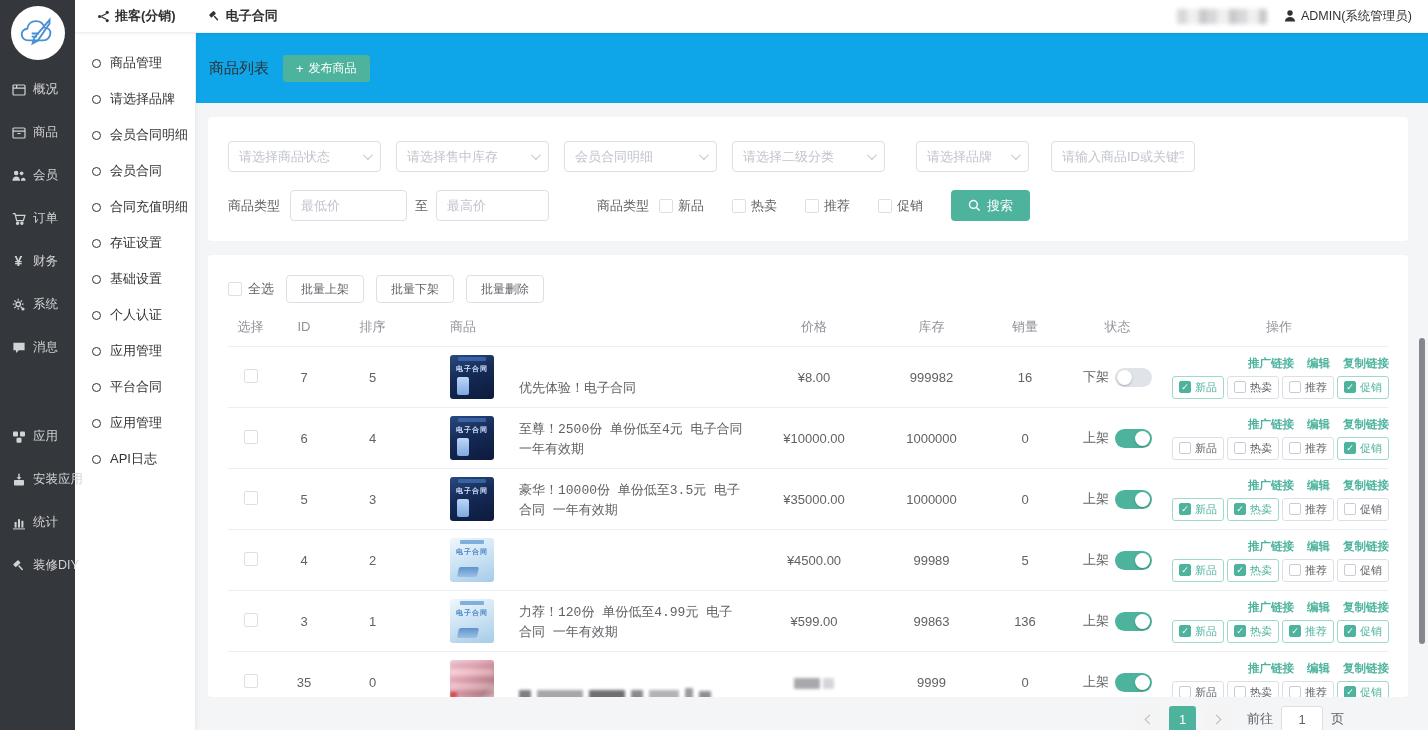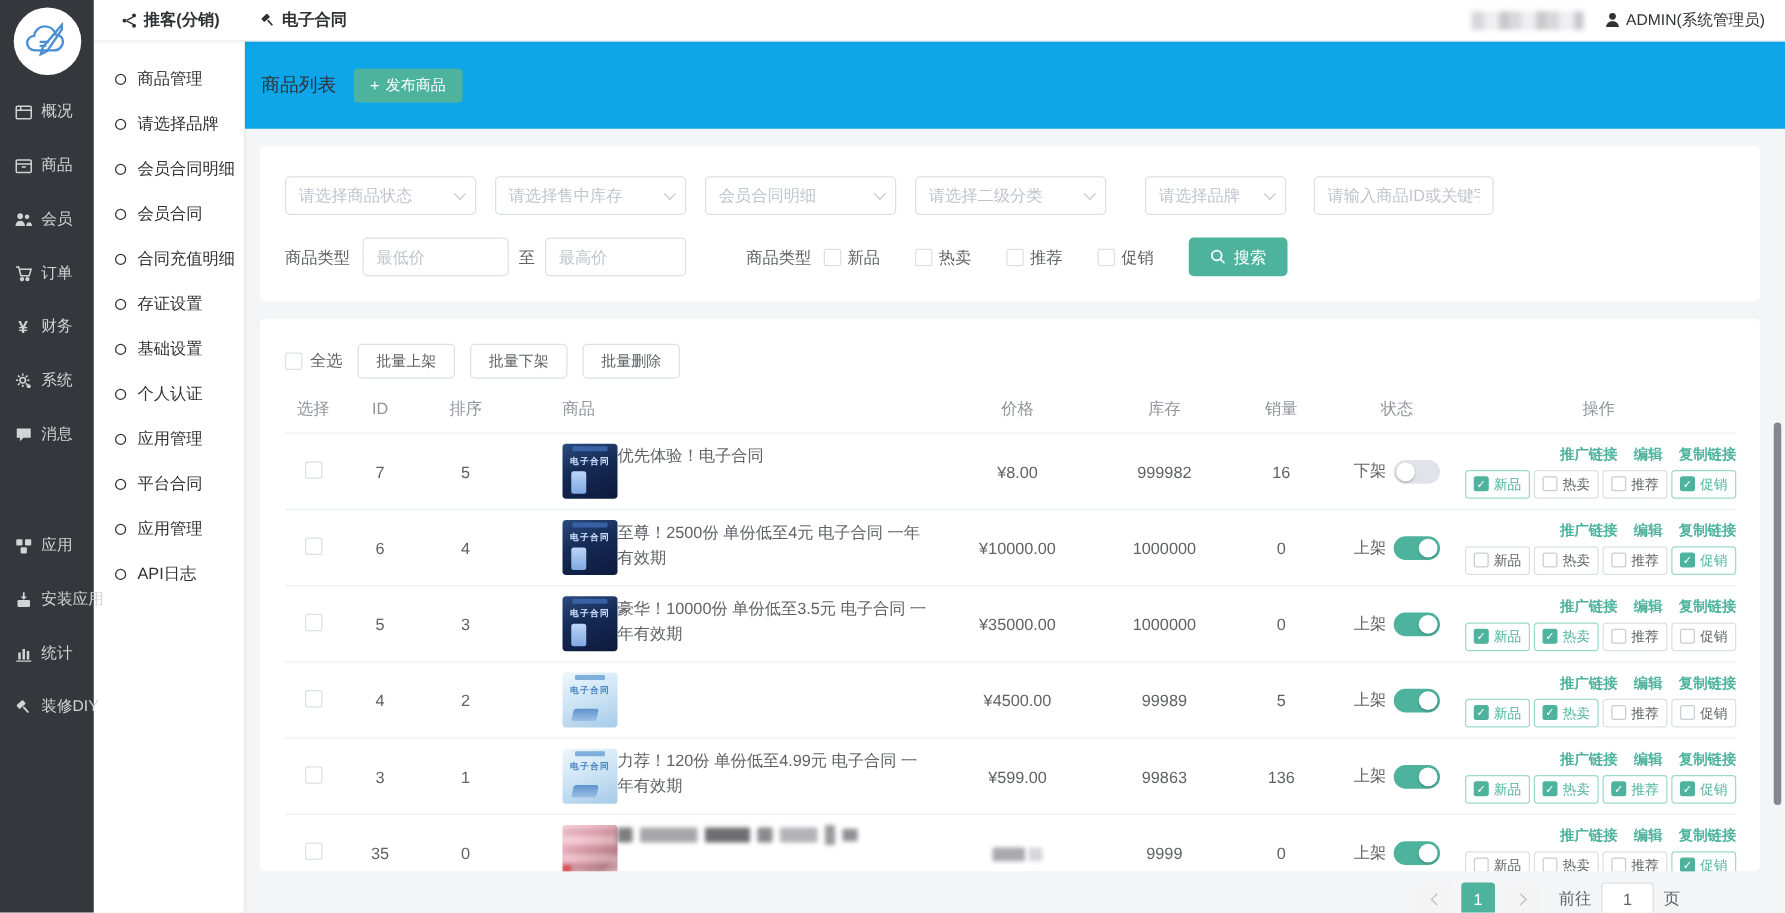--- a/index.html
+++ b/index.html
@@ -65,21 +65,21 @@
   .batch-row { display:flex; align-items:center; gap:12px; height:28px; }
   .selall { display:flex; align-items:center; gap:6px; font-size:13px; color:#606266; cursor:pointer; }
   .btn-batch { background:#fff; border:1px solid #dcdfe6; border-radius:4px; height:28px; padding:0 14px; font-size:12px; color:#606266; cursor:pointer; font-family:inherit; }
 
   .tgrid { display:grid; grid-template-columns:45px 62px 75px 340px 128px 107px 80px 105px 1fr; align-items:center; }
   .thead { height:40px; color:#909399; font-size:13px; border-bottom:1px solid #ebeef5; margin-top:4px; }
   .thead .th { text-align:center; }
   .thead .th.goods-h { text-align:left; padding-left:40px; }
   .trow { min-height:61px; border-bottom:1px solid #ebeef5; font-size:13px; color:#606266; }
   .tc { text-align:center; }
-  .goods-cell { display:flex; align-items:flex-start; gap:0; padding:8px 6px 8px 40px; text-align:left; }
+  .goods-cell { display:flex; align-items:flex-end; gap:25px; padding:8px 6px 8px 40px; text-align:left;font-family:Liberation Mono, monospace; }
   .gtitle { line-height:1.55; }
 
   .thumb { width:44px; height:44px; border-radius:3px; position:relative; overflow:hidden; flex:none; }
   .thumb .t-label { position:absolute; top:9px; left:0; right:0; text-align:center; font-size:7px; font-weight:bold; letter-spacing:1px; }
   .thumb.dark { background:linear-gradient(160deg,#2a4a7e 0%,#152a55 45%,#0d1a3c 100%); }
   .thumb.dark .t-label { color:#cfe2ff; }
   .thumb.dark::before { content:""; position:absolute; top:2px; left:8px; right:8px; height:4px; background:#3f6cb4; border-radius:1px; opacity:.8; }
   .thumb.dark::after { content:""; position:absolute; left:7px; bottom:4px; width:12px; height:18px; background:linear-gradient(#bcd6f7,#7fa8e0); border-radius:2px; }
   .thumb.light { background:linear-gradient(160deg,#eef6fc 0%,#cfe5f5 45%,#a6cbe8 100%); }
   .thumb.light .t-label { color:#4a86c6; }

